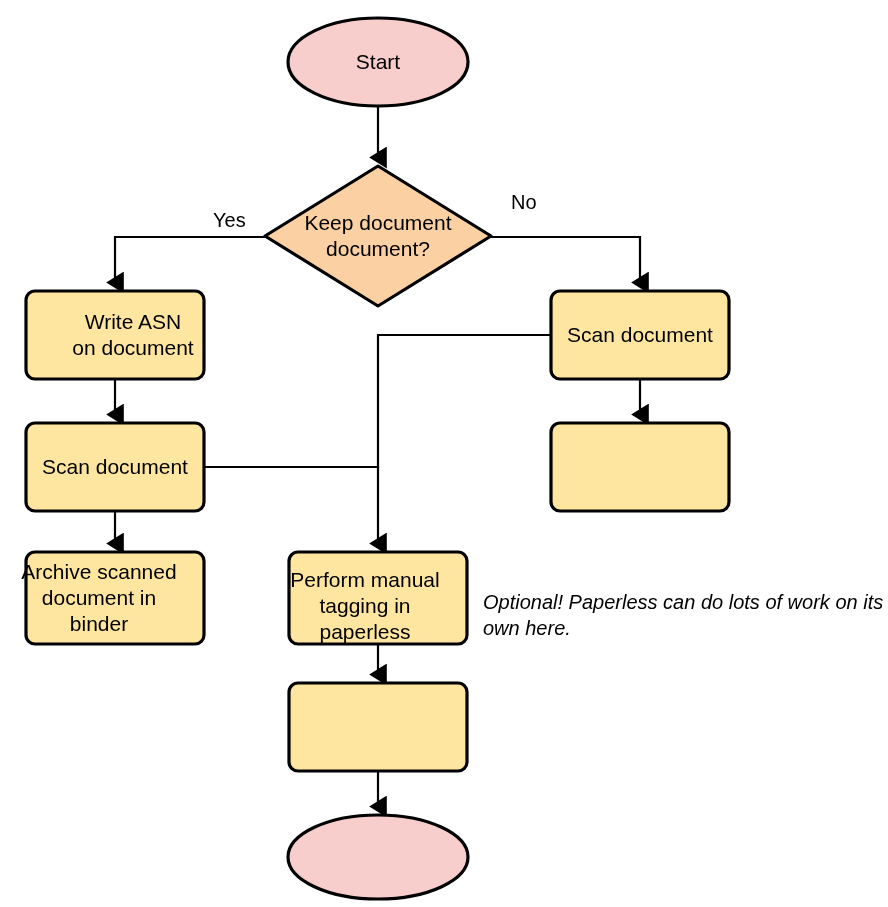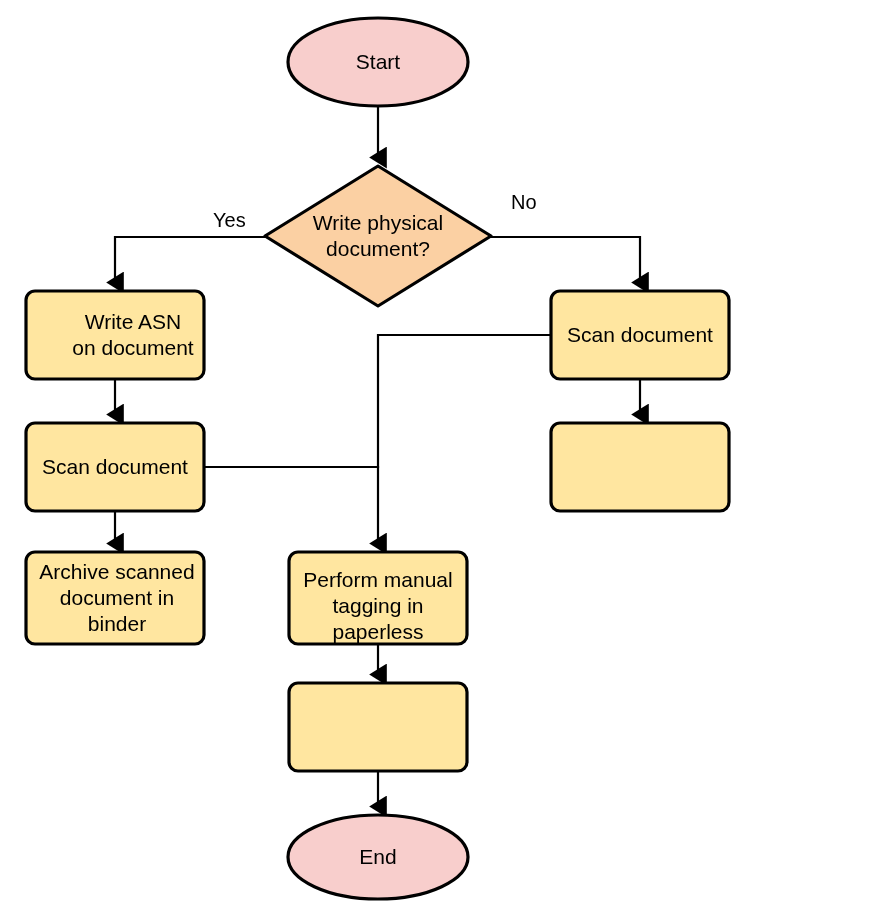--- a/index.html
+++ b/index.html
@@ -123,40 +123,40 @@
       <rect class="node-shape" x="289" y="552" width="178" height="92" rx="9" ry="9" fill="#ffe6a0"></rect>
 
       <rect class="node-shape" x="289" y="683" width="178" height="88" rx="9" ry="9" fill="#ffe6a0"></rect>
 
       <ellipse class="node-shape" cx="378" cy="857" rx="90" ry="42" fill="#f8cecc"></ellipse>
     </g>
   </svg>
 
   <div class="node-label" style="left:288px; top:18px; width:180px; height:88px;">Start</div>
 
-  <div class="node-label" style="left:265px; top:166px; width:226px; height:140px;">Write physical
+  <div class="node-label" style="left:265px; top:166px; width:226px; height:140px;">Keep document
 document?</div>
 
   <div class="node-label" style="left:26px; top:291px; width:214px; height:88px;">Write ASN
 on document</div>
 
   <div class="node-label" style="left:26px; top:423px; width:178px; height:88px;">Scan document</div>
 
-  <div class="node-label" style="left:28px; top:552px; width:178px; height:92px;">Archive scanned
+  <div class="node-label" style="left:10px; top:552px; width:178px; height:92px;">Archive scanned
 document in
 binder</div>
 
   <div class="node-label" style="left:551px; top:291px; width:178px; height:88px;">Scan document</div>
 
 
-  <div class="node-label" style="left:289px; top:552px; width:178px; height:108px;">Perform manual
+  <div class="node-label" style="left:276px; top:552px; width:178px; height:108px;">Perform manual
 tagging in
 paperless</div>
 
 
-  <div class="node-label" style="left:288px; top:815px; width:180px; height:84px;">End</div>
 
   <div class="edge-label" style="left:211px; top:209px;">Yes</div>
 
   <div class="edge-label" style="left:509px; top:191px;">No</div>
 
+  <div class="annotation-note" style="left:483px; top:589px;">Optional! Paperless can do lots of work on its own here.</div>
 
 </div>
 
 </body></html>

